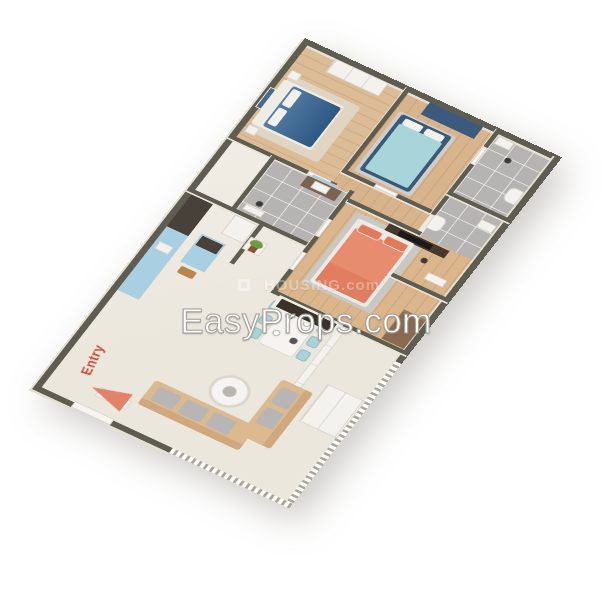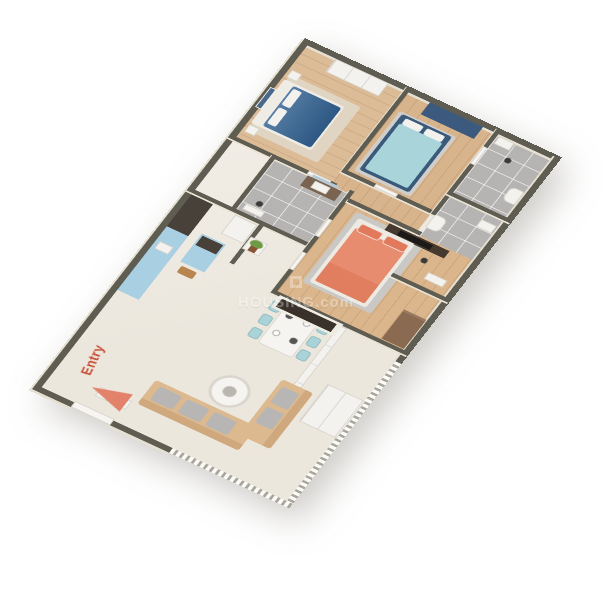--- a/index.html
+++ b/index.html
@@ -36,23 +36,23 @@
   .shower-dot{background:#3a3a3a;border-radius:50%;}
   .wr-lines{background-image:repeating-linear-gradient(to right,rgba(0,0,0,.12) 0 1px,transparent 1px 20px);}
 
   
   #entryArrow{width:0;height:0;border-top:13px solid transparent;border-bottom:13px solid transparent;
               border-right:40px solid #e2826b;}
   #entryLabel{color:#c84b33;font-weight:700;font-size:15px;letter-spacing:.5px;
               transform:rotate(-100deg);transform-origin:center;}
 
   
-  #wmHousing{position:absolute;left:238px;top:276px;display:flex;align-items:center;gap:5px;
+  #wmHousing{position:absolute;left:238px;top:276px;display:flex;align-items:center;gap:14px;
              color:#ffffff;opacity:.32;font-weight:700;font-size:15px;letter-spacing:1px;
-             text-shadow:0 1px 1px rgba(120,120,120,.5);flex-direction:column;}
+             text-shadow:0 1px 1px rgba(120,120,120,.5);}
   #wmHousing .sq{width:12px;height:12px;border:3px solid #ffffff;box-sizing:border-box;}
   #wmEasy{position:absolute;left:50%;top:301px;transform:translateX(-50%);
           color:#ffffff;font-size:35px;letter-spacing:.5px;white-space:nowrap;
           -webkit-text-stroke:1px #a29e96;
           text-shadow:0 1px 2px rgba(110,106,98,.55);}
 </style>
 </head>
 <body>
 
 <div id="stage">
@@ -185,14 +185,15 @@
       <div id="entryArrow" style="left:50px;top:484px;"></div>
       <div id="entryLabel" style="left:2px;top:458px;width:60px;text-align:center;">Entry</div>
 
     </div>
   </div>
 
   <div id="wmHousing">
     <span class="sq"></span>
     <span>HOUSING.com</span>
   </div>
+  <div id="wmEasy">EasyProps.com</div>
 
 </div>
 
 </body></html>

